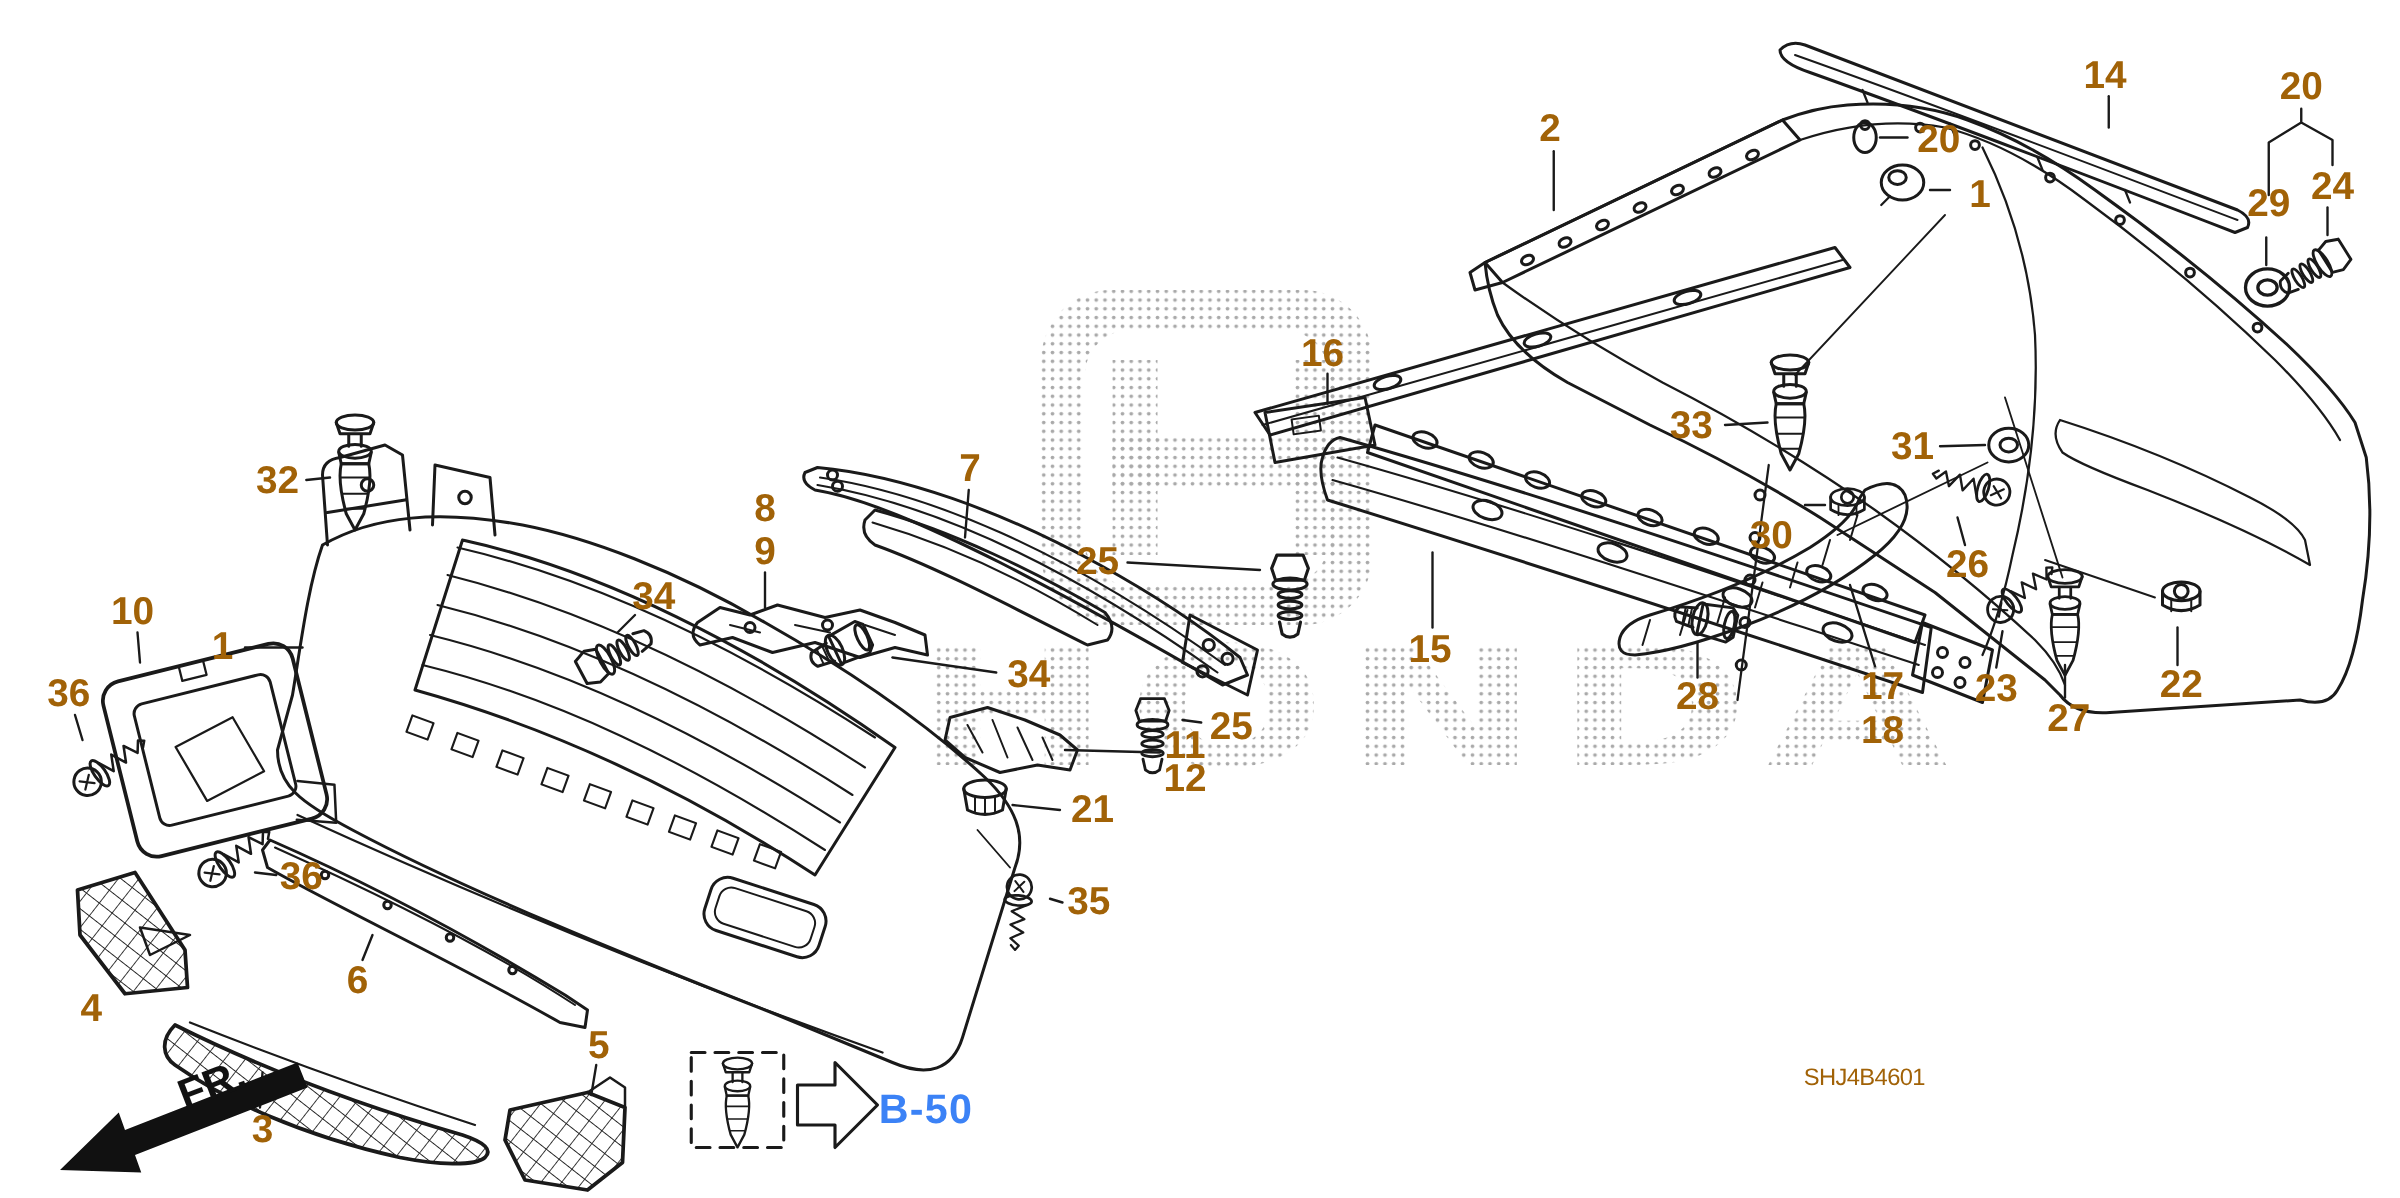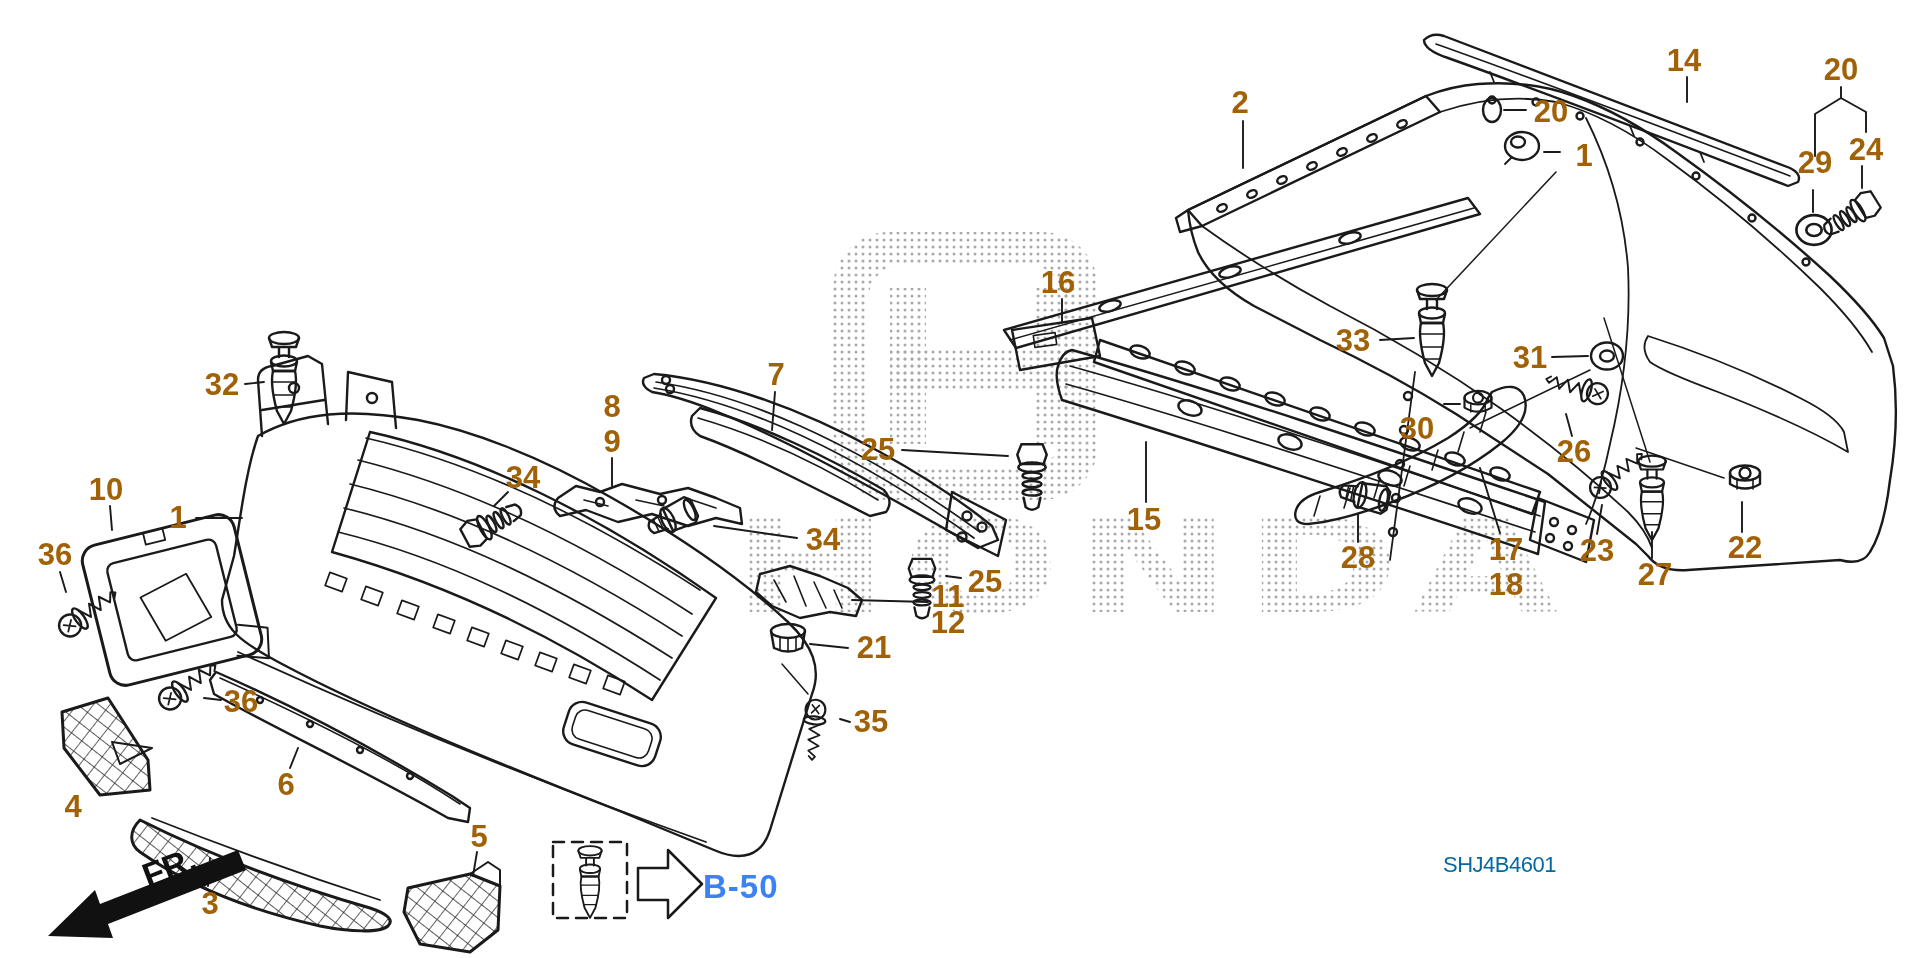--- a/index.html
+++ b/index.html
@@ -1,21 +1,21 @@
 <!DOCTYPE html>
 <html><head>
 <meta charset="utf-8">
 <style>
   html,body{margin:0;padding:0;background:#ffffff;}
   #stage{position:relative;width:1920px;height:958px;background:#ffffff;overflow:hidden;
          font-family:"Liberation Sans", sans-serif;}
   #art{position:absolute;left:0;top:0;}
   .callout{position:absolute;transform:translate(-50%,-50%);font-weight:bold;font-size:31px;
            color:#a16207;line-height:1;white-space:nowrap;user-select:none;}
-  .code{position:absolute;left:1443px;top:852px;font-size:22px;letter-spacing:-0.5px;color:#0369a1;}
+  .code{position:absolute;left:1443px;top:852px;font-size:19px;letter-spacing:-0.5px;color:#a16207;}
   .bref{position:absolute;left:703px;top:868px;font-size:33px;font-weight:800;color:#3b82f6;
         letter-spacing:1px;}
 </style>
 </head>
 <body>
 
 <div id="stage">
 
 <svg id="art" width="1920" height="958" viewBox="0 0 1920 958" fill="none" stroke="#1a1a1a" stroke-width="2.4" stroke-linecap="round" stroke-linejoin="round">
   <defs>

